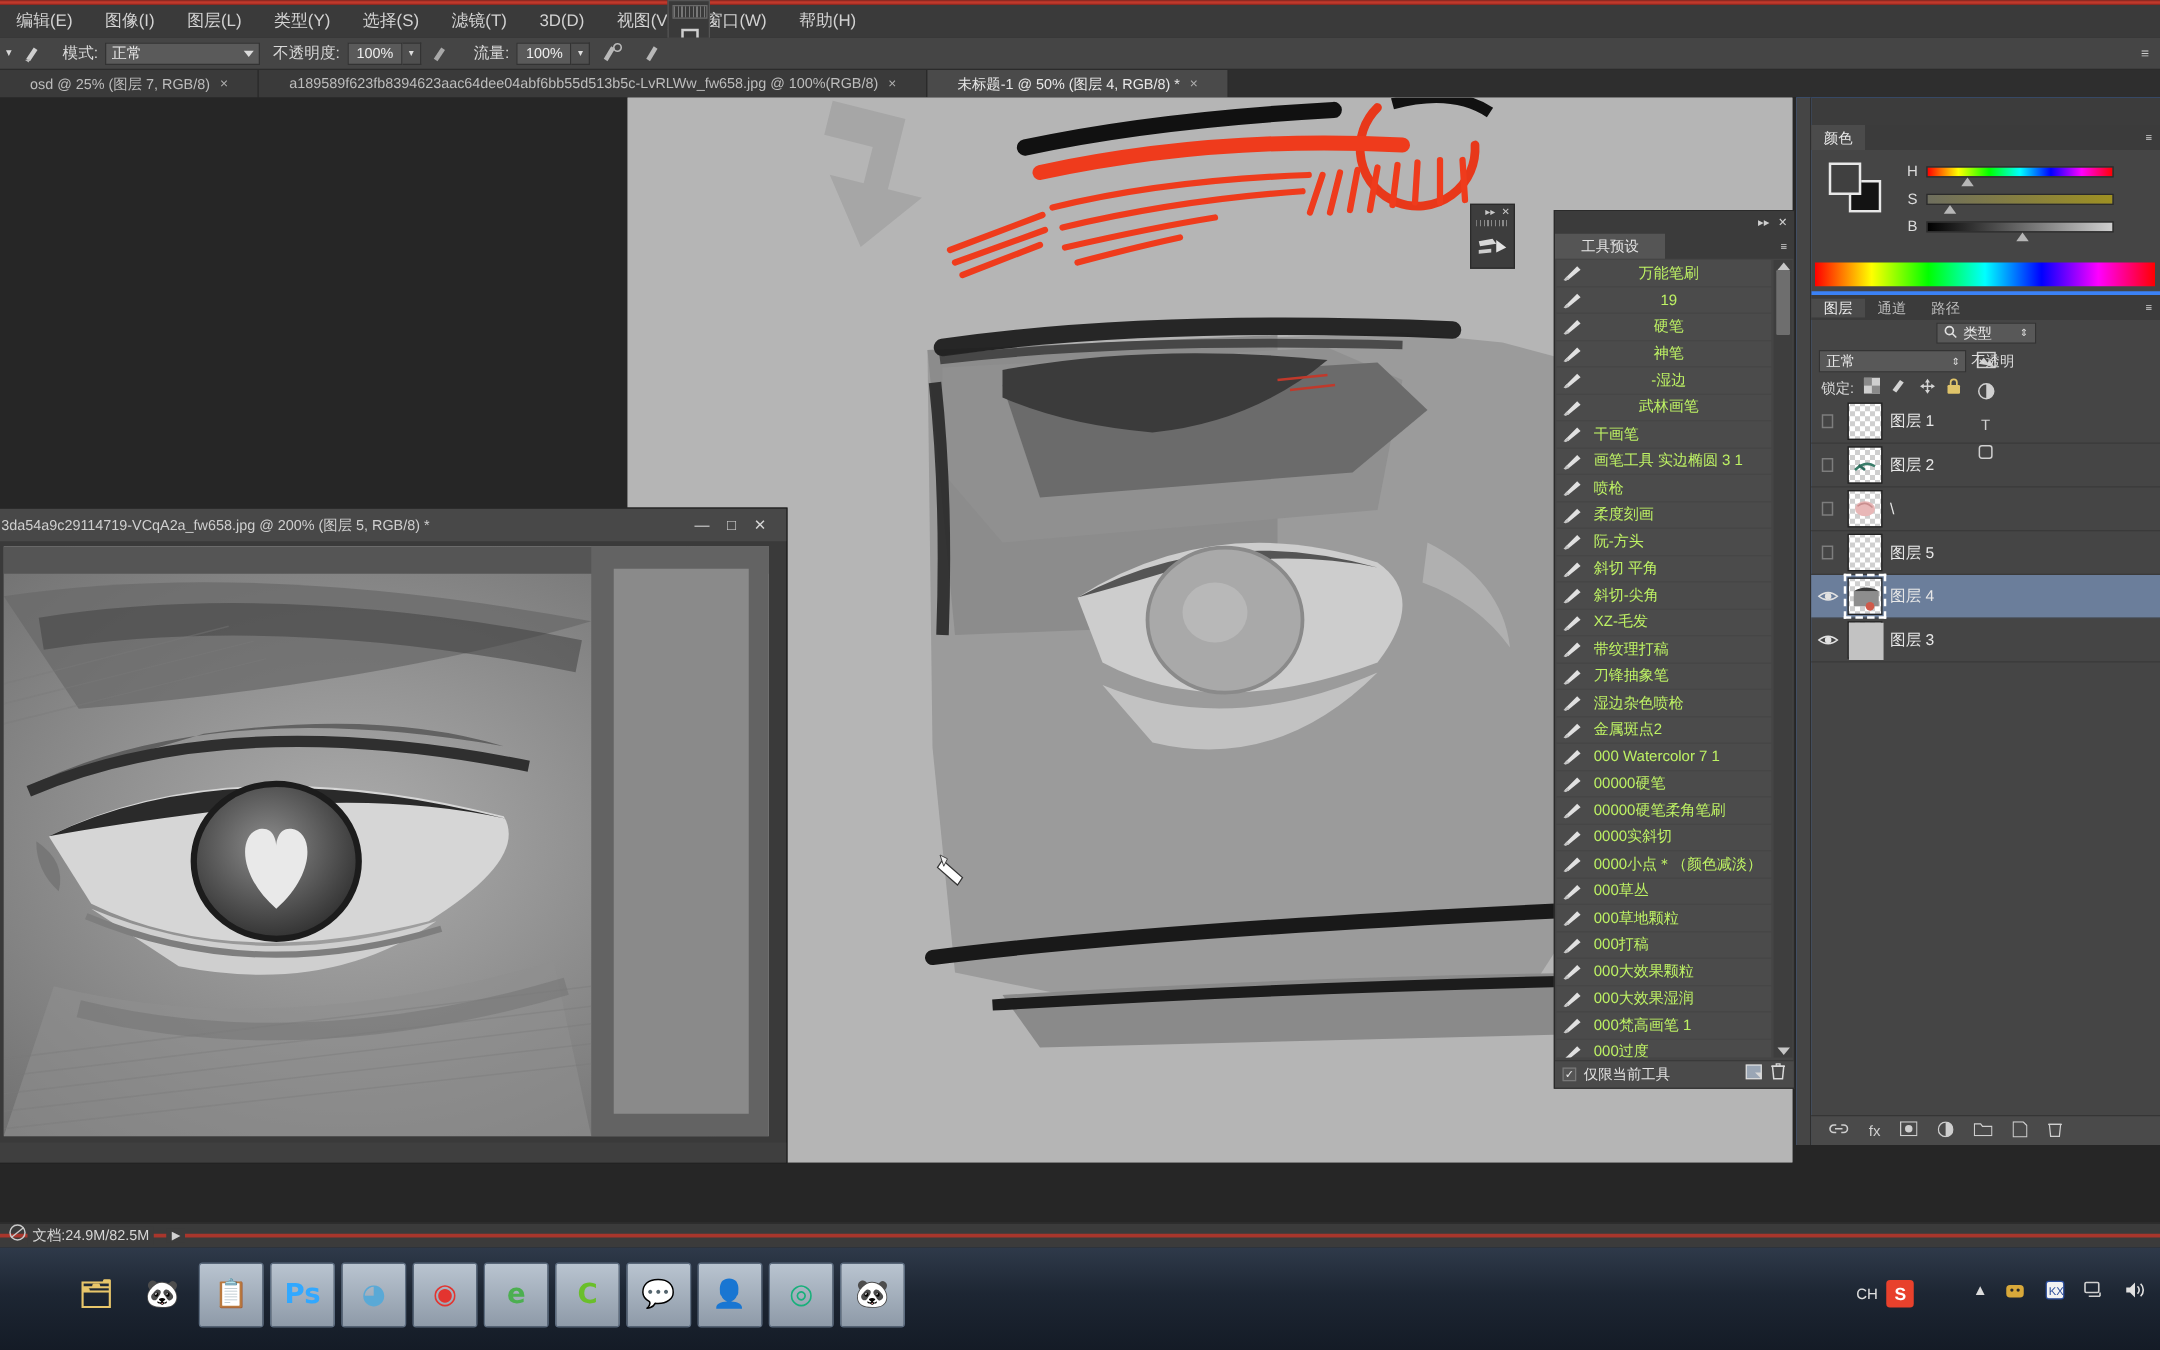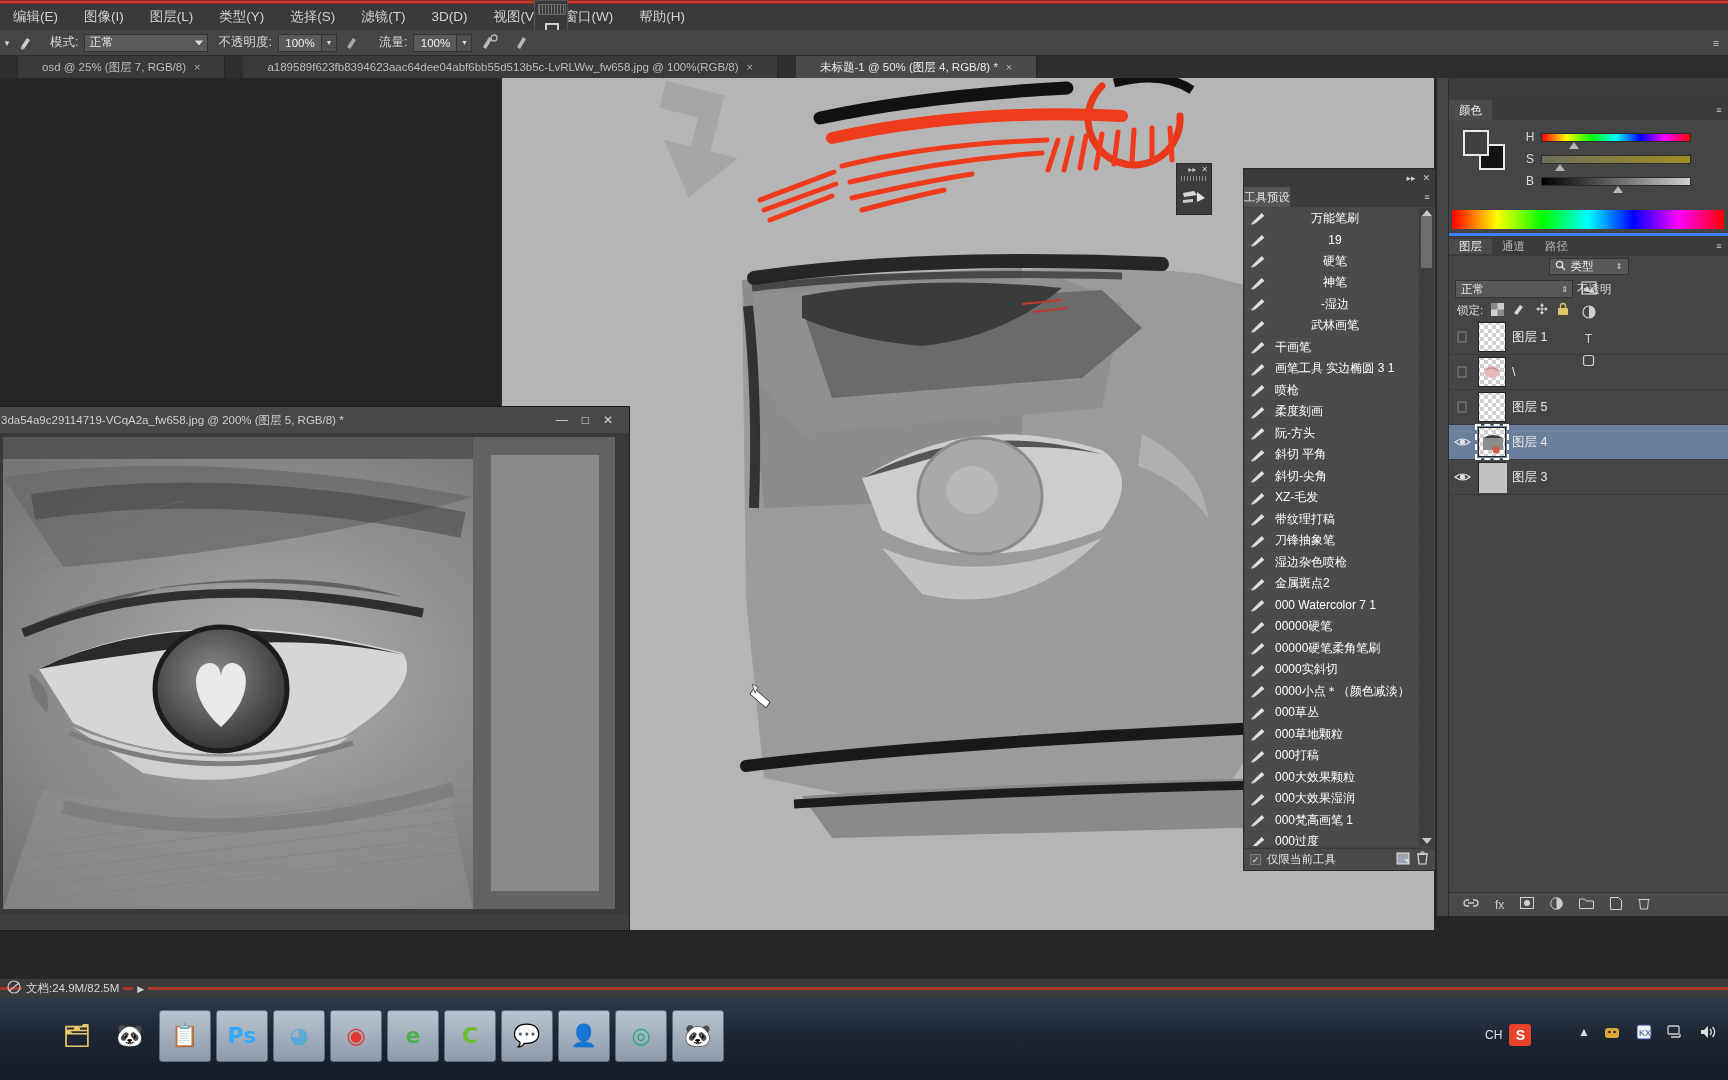--- a/index.html
+++ b/index.html
@@ -33,21 +33,21 @@
   .opt-num { width:44px; height:18px; background:#5a5a5a; border:1px solid #333; color:#eee;
     font-size:11.5px; display:flex; align-items:center; justify-content:center; }
   .opt-numarrow { width:15px; height:18px; background:#4f4f4f; border:1px solid #333; border-left:none;
     display:flex; align-items:center; justify-content:center; }
   .ic { display:inline-flex; align-items:center; justify-content:center; }
 
   
   .tabbar { position:absolute; left:0; top:56px; width:1728px; height:22px; background:#2e2e2e;
      display:flex; align-items:stretch; }
   .doc-tab { display:flex; align-items:center; gap:8px; padding:0 24px; font-size:11.5px;
-     color:#bdbdbd; background:#3a3a3a; border-right:1px solid #262626; white-space:nowrap;margin-left:18px; }
+     color:#bdbdbd; background:#3a3a3a; border-right:1px solid #262626; white-space:nowrap; }
   .doc-tab.active { background:#4a4a4a; color:#e9e9e9; }
   .doc-tab .x { color:#b0b0b0; font-size:11px; }
 
   
   .workarea { position:absolute; left:0; top:78px; width:1728px; height:900px; background:#262626; }
   .canvas-art { position:absolute; left:502px; top:0px; width:932px; height:852px; background:#b5b5b5; overflow:hidden;}
 
   
   .floatwin { position:absolute; left:-10px; top:328px; width:640px; height:525px;
     background:#3a3a3a; border:1px solid #1d1d1d; }
@@ -58,24 +58,24 @@
   .floatwin .imgbox { position:absolute; left:12px; top:30px; width:612px; height:472px;
      background:#8f8f8f; overflow:hidden; }
   .floatwin .sbar { position:absolute; left:0; bottom:0; width:100%; height:16px; background:#3f3f3f; }
 
   
   .tp-panel { position:absolute; left:1243px; top:90px; width:193px; height:703px;
      background:#454545; border:1px solid #2a2a2a; }
   .tp-head { height:18px; background:#3b3b3b; display:flex; align-items:center; justify-content:flex-end; padding-right:5px; gap:7px;}
   .tp-head .g { color:#cfcfcf; font-size:9px; }
   .tp-tabrow { height:20px; background:#3b3b3b; display:flex; align-items:stretch; }
-  .tp-tab { background:#555; color:#e2e2e2; font-size:11.5px; padding:0 0; display:flex; align-items:center; }
+  .tp-tab { background:#555; color:#e2e2e2; font-size:11.5px; padding:0 21px; display:flex; align-items:center; }
   .tp-list { position:absolute; left:1px; top:39px; width:172px; bottom:24px; overflow:hidden; background:#4b4b4b; }
   .tp-row { height:21.5px; display:flex; align-items:center; border-bottom:1px solid #464646;
-     color:#ffffff; font-size:12px; padding-left:4px; gap:6px; }
+     color:#bef264; font-size:12px; padding-left:4px; gap:6px; }
   .tp-row .label { flex:1; }
   .tp-row.c-center .label { text-align:center; padding-right:22px; }
   .tp-row.c-left .label { text-align:left; }
   .brushicon { width:20px; height:14px; flex:0 0 20px; }
   .tp-scroll { position:absolute; right:1px; top:39px; width:15px; bottom:24px; background:#3e3e3e; }
   .tp-scroll .thumb { position:absolute; left:2px; top:8px; width:11px; height:52px; background:#6e6e6e; border-radius:1px;}
   .tp-scroll .up,.tp-scroll .dn { position:absolute; left:3px; width:0;height:0;border-left:5px solid transparent;border-right:5px solid transparent;}
   .tp-scroll .up { top:2px; border-bottom:6px solid #c6c6c6;}
   .tp-scroll .dn { bottom:2px; border-top:6px solid #c6c6c6;}
   .tp-foot { position:absolute; left:0; bottom:0; width:100%; height:22px; background:#4a4a4a;
@@ -743,20 +743,34 @@
           <div class="layer-row">
             <span class="layer-eye">
               <svg width="16" height="14" viewBox="0 0 16 14">
                 <rect x="4" y="2" width="8" height="10" fill="none" stroke="#7d7d7d" stroke-width="1.2"></rect>
               </svg>
             </span>
             <span class="layer-thumb">
               <svg width="28" height="30" viewBox="0 0 28 30" style="display:block"></svg>
             </span>
             <span class="layer-name">图层 1</span>
+          </div>
+          <div class="layer-row">
+            <span class="layer-eye">
+              <svg width="16" height="14" viewBox="0 0 16 14">
+                <rect x="4" y="2" width="8" height="10" fill="none" stroke="#7d7d7d" stroke-width="1.2"></rect>
+              </svg>
+            </span>
+            <span class="layer-thumb">
+              <svg width="28" height="30" viewBox="0 0 28 30" style="display:block">
+                <path d="M5 18 q8 -8 16 -3" stroke="#3a7d6a" stroke-width="2" fill="none"></path>
+                <path d="M8 14 l5 4" stroke="#2e6b5c" stroke-width="2"></path>
+              </svg>
+            </span>
+            <span class="layer-name">图层 2</span>
           </div>
           <div class="layer-row">
             <span class="layer-eye">
               <svg width="16" height="14" viewBox="0 0 16 14">
                 <rect x="4" y="2" width="8" height="10" fill="none" stroke="#7d7d7d" stroke-width="1.2"></rect>
               </svg>
             </span>
             <span class="layer-thumb">
               <svg width="28" height="30" viewBox="0 0 28 30" style="display:block">
                 <ellipse cx="13" cy="14" rx="8" ry="6" fill="#e8b7b7"></ellipse>

